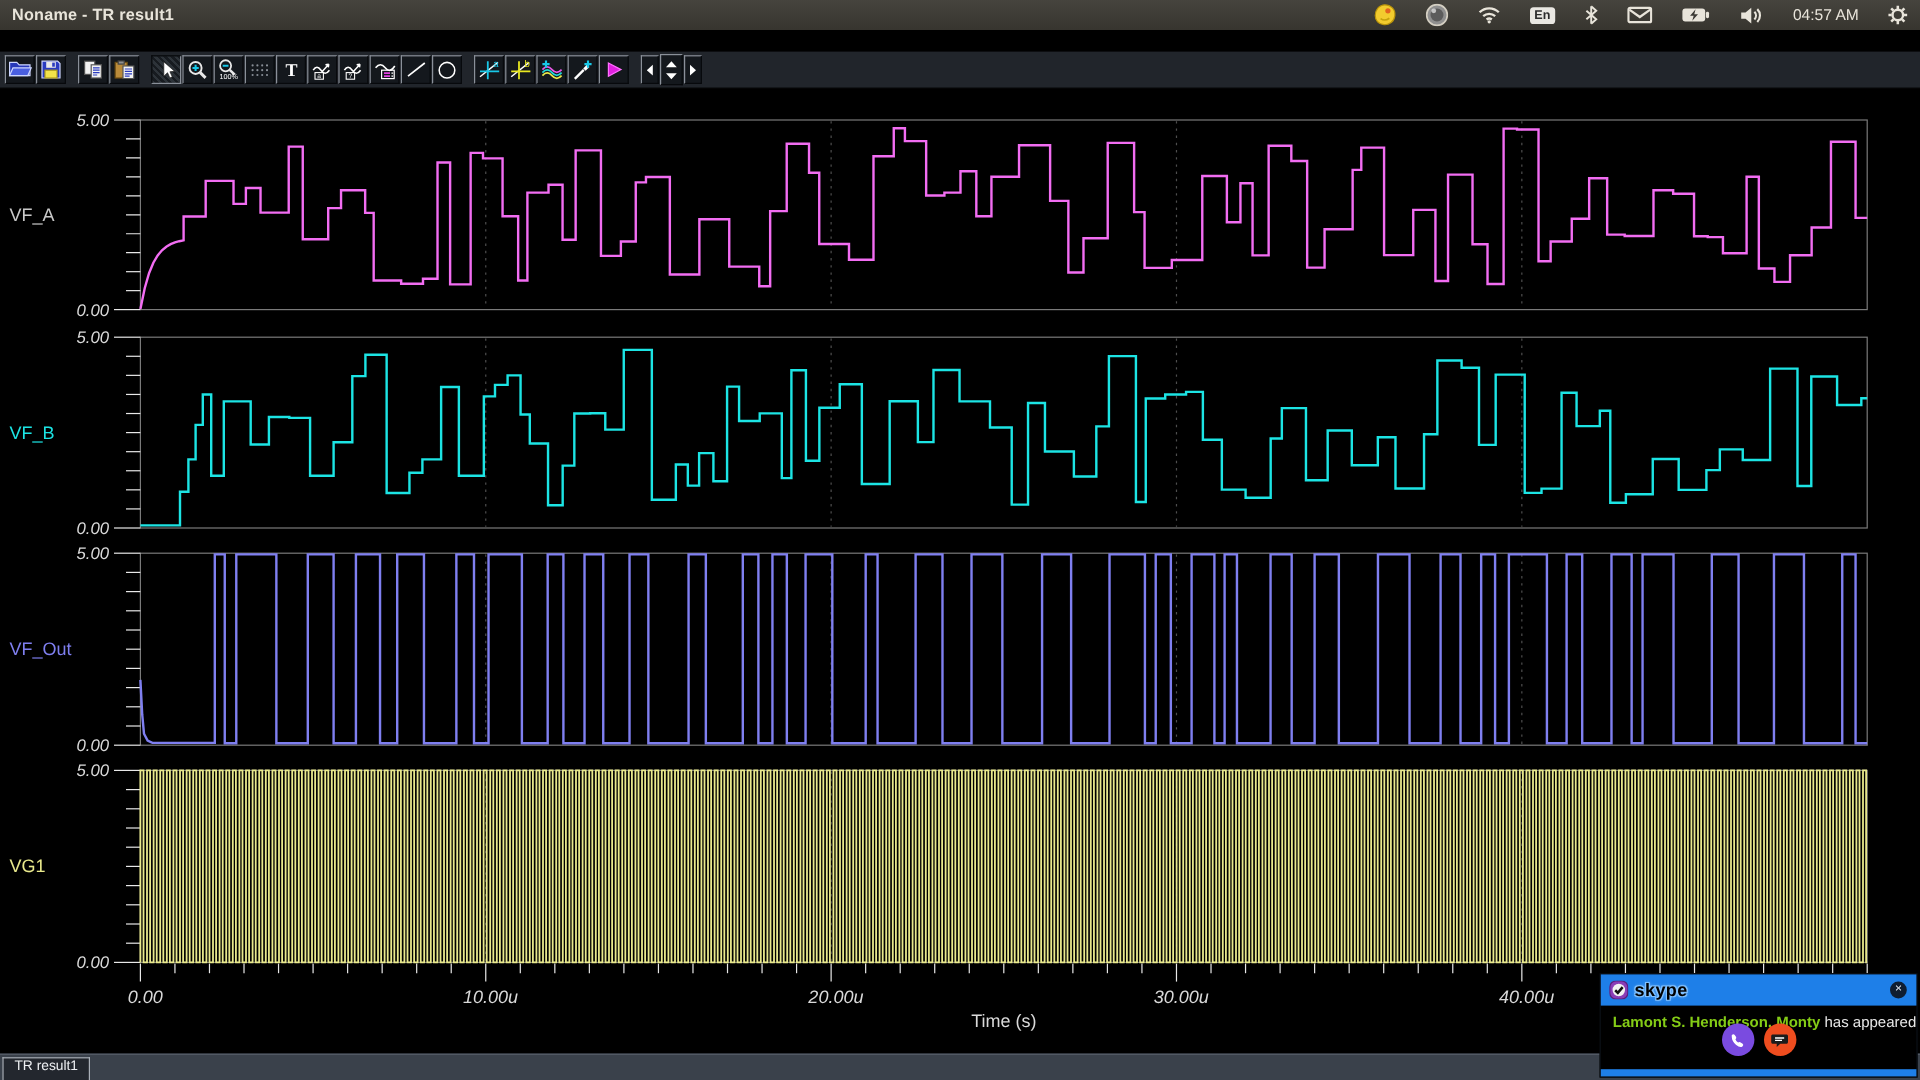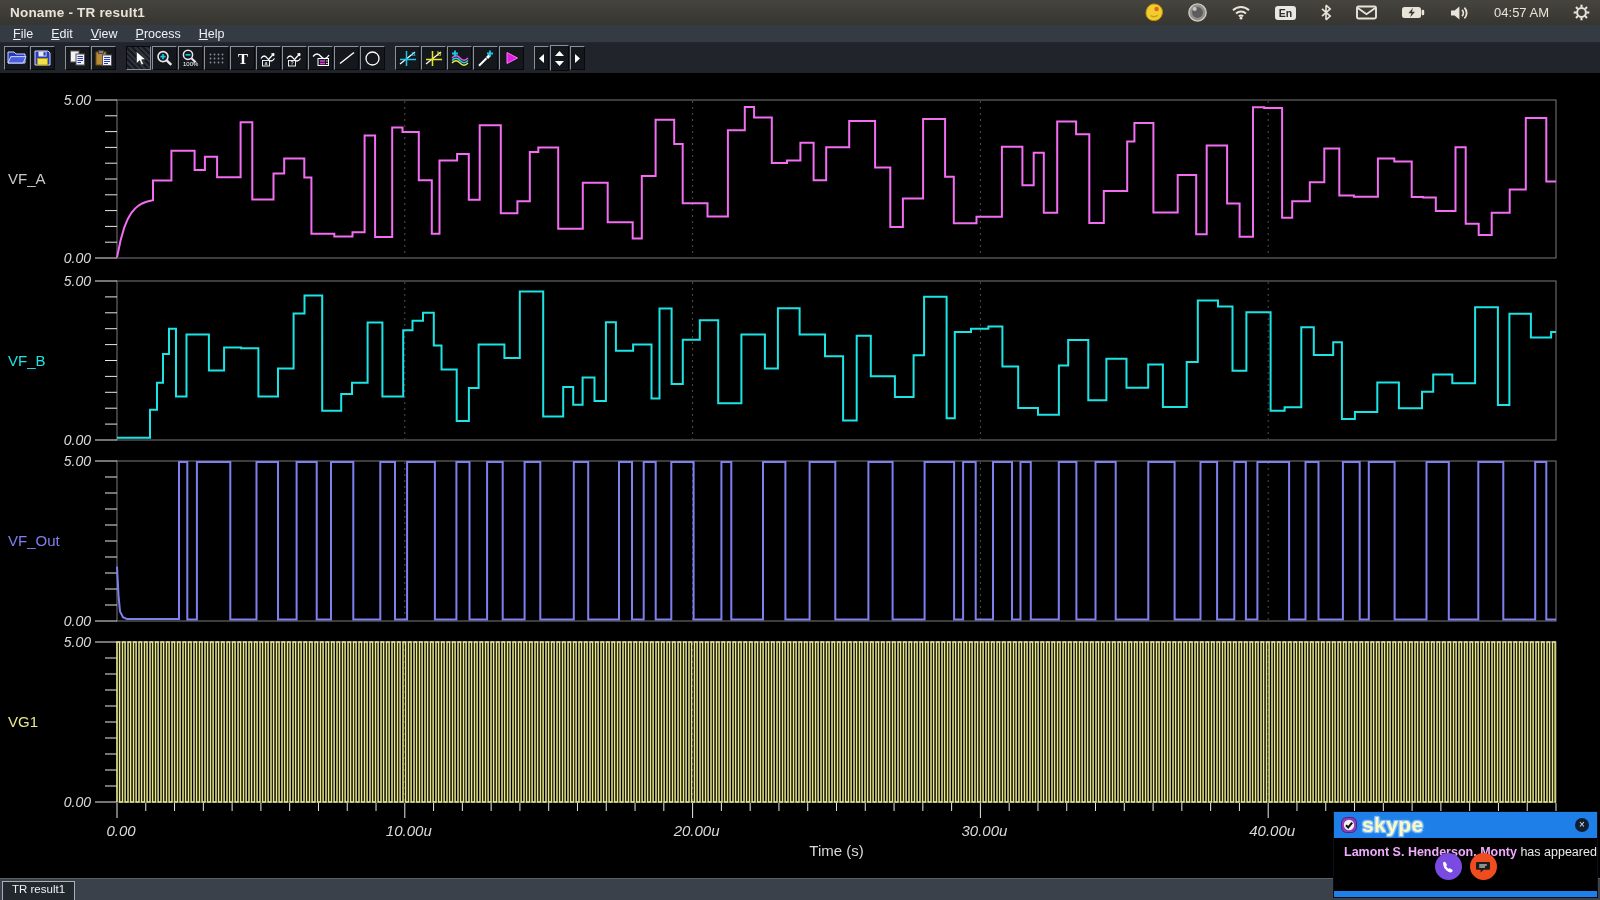--- a/index.html
+++ b/index.html
@@ -40,26 +40,26 @@
   .statusbar{position:absolute;left:0;bottom:0;right:0;height:22px;background:#3a414b;
     border-top:1px solid #59606c;box-sizing:border-box;}
   .tab{display:inline-block;margin:2px 0 0 2px;padding:1px 9px 19px;background:#23272e;
     border:1px solid #a9afb7;border-bottom:none;color:#eef0f3;font-size:11.5px;}
 
   
   .skype{position:absolute;left:1333px;top:811px;width:265px;height:87px;background:#000;
     border:1px solid #0a0f16;box-sizing:border-box;z-index:10;}
   .sk-head{position:relative;height:26px;background:#1e7fe8;display:flex;align-items:center;padding:0 7px;}
   .sk-ico{width:16px;height:16px;margin-right:5px;display:flex;}
-  .sk-logo{font-size:21px;font-weight:bold;color:#fef9c3;letter-spacing:.4px;
+  .sk-logo{font-size:15px;font-weight:bold;color:#000000;letter-spacing:.4px;
     text-shadow:1px 1px 0 #7fc0ff,-1px -1px 0 #7fc0ff,1px -1px 0 #7fc0ff,-1px 1px 0 #7fc0ff,0 0 3px #cfe8ff;}
   .sk-close{position:absolute;right:8px;top:6px;width:14px;height:14px;border-radius:50%;
     background:#0f1d30;color:#e8eef6;font-size:10px;line-height:14px;text-align:center;cursor:default;}
   .sk-msg{padding:7px 0 0 10px;font-size:12.5px;color:#e9e9e9;white-space:nowrap;}
-  .sk-msg b{color:#f0abfc;margin-top:16px;}
+  .sk-msg b{color:#84cc16;margin-top:16px;}
   .sk-actions{position:absolute;left:0;right:0;top:41px;display:flex;justify-content:center;gap:8px;}
   .sk-btn{width:27px;height:27px;border-radius:50%;display:flex;align-items:center;justify-content:center;}
   .sk-bottom{position:absolute;left:0;right:0;bottom:0;height:6px;}
 </style>
 </head>
 <body>
 
 <div class="screen" data-name="app-window">
 
   <div class="titlebar" data-name="titlebar">
@@ -126,27 +126,20 @@
               <line x1="3.4" y1="8.5" x2="0.7" y2="8.5"></line>
               <line x1="4.9" y1="4.9" x2="3" y2="3"></line>
               <line x1="8.5" y1="3.4" x2="8.5" y2="0.7"></line>
               <line x1="12.1" y1="4.9" x2="14" y2="3"></line>
             </g>
           </svg>
         </span>
       </div>
   </div>
 
-  <div class="menubar" data-name="menubar">
-      <span class="menu-item" data-name="menu-file"><u>F</u>ile</span>
-      <span class="menu-item" data-name="menu-edit"><u>E</u>dit</span>
-      <span class="menu-item" data-name="menu-view"><u>V</u>iew</span>
-      <span class="menu-item" data-name="menu-process"><u>P</u>rocess</span>
-      <span class="menu-item" data-name="menu-help"><u>H</u>elp</span>
-    </div>
 
   <div class="toolbar" data-name="toolbar">
       <div class="tgroup">
         <div class="tbtn" data-name="open-button">
           <svg width="20" height="16" viewBox="0 0 20 16">
             <path d="M1 2 H7 L9 4 H18 V13 H1 Z" fill="#2839b8" stroke="#cdd6ff"></path>
             <path d="M1 13 L3.8 6.6 H19 L16.2 13 Z" fill="#4a5fe0" stroke="#cdd6ff"></path>
           </svg>
         </div>
         <div class="tbtn" data-name="save-button">

